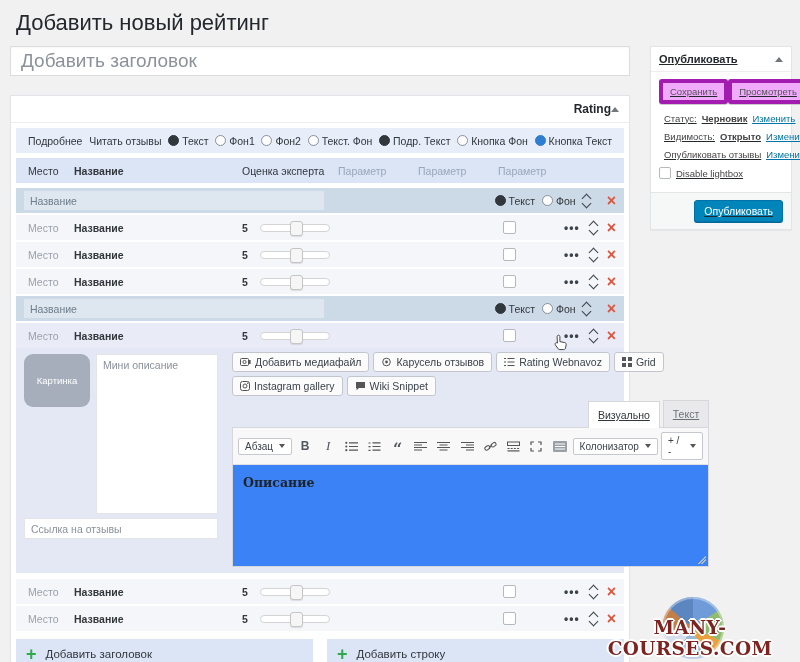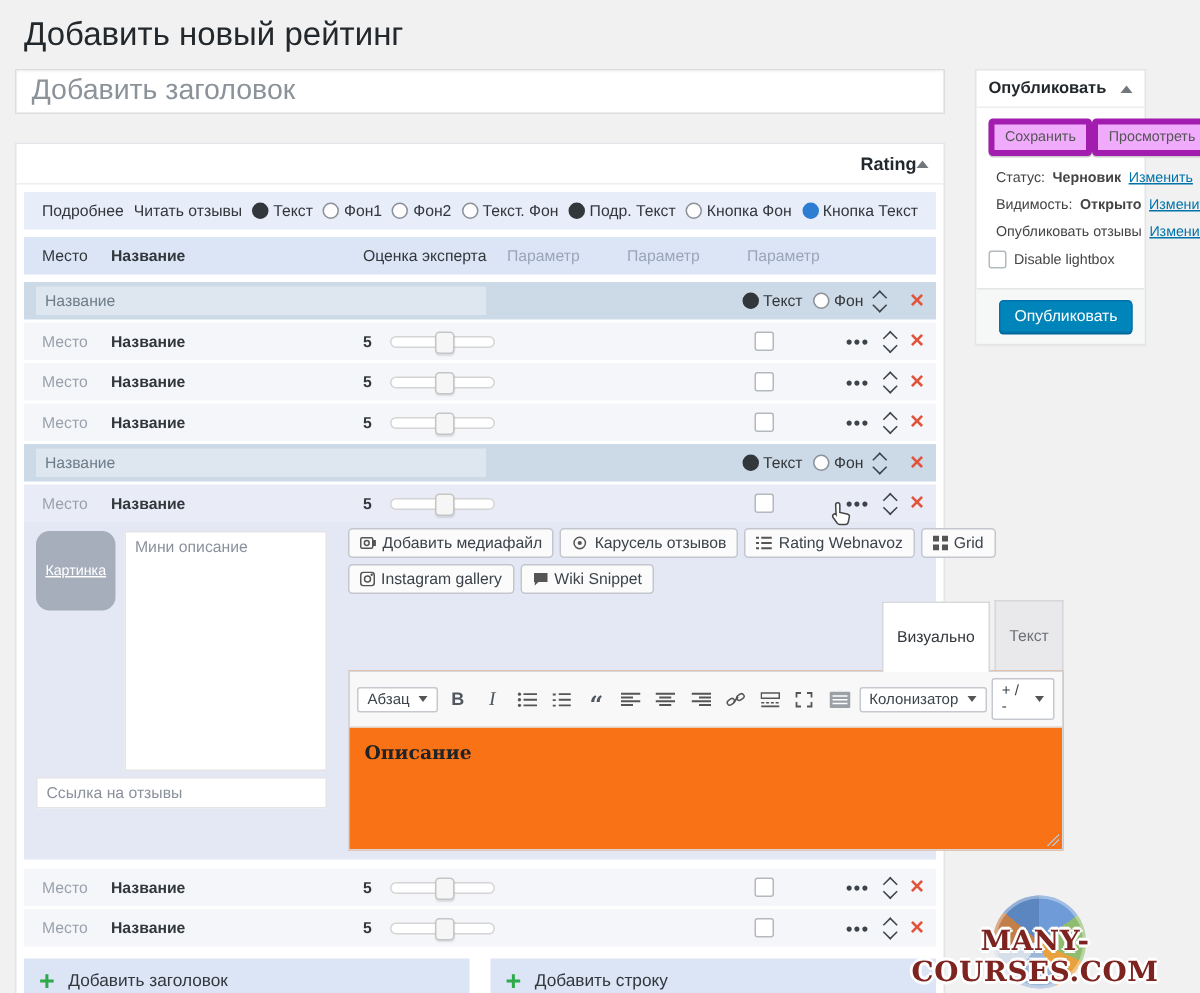--- a/index.html
+++ b/index.html
@@ -4,21 +4,21 @@
 <style>
   * { margin:0; padding:0; box-sizing:border-box; }
   html,body { width:800px; height:662px; }
   body { font-family:"Liberation Sans", sans-serif; background:#f1f1f1; color:#23282d; overflow:hidden; }
   .page { position:relative; width:800px; height:662px; padding:8px 8px 0 10px; }
 
   h1.page-title { font-size:22px; font-weight:400; color:#23282d; margin:2px 0 10px 6px; }
 
   .columns { display:flex; gap:20px; align-items:flex-start; }
   .main-col { width:620px; }
-  .side-col { width:114px; }
+  .side-col { width:142px;text-decoration:underline; }
 
   .title-input { width:100%; height:30px; border:1px solid #ddd; background:#fff; padding:3px 10px;
     font-size:19px; color:#32373c; font-family:"Liberation Sans",sans-serif;
     box-shadow:inset 0 1px 2px rgba(0,0,0,.04); }
   .title-input::placeholder { color:#8c929a; }
 
   .metabox { margin-top:19px; background:#fff; border:1px solid #e2e4e7; box-shadow:0 1px 1px rgba(0,0,0,.04); }
   .mb-header { display:flex; justify-content:flex-end; align-items:center; padding:6px 10px; border-bottom:1px solid #eee; }
   .mb-title { font-size:12px; font-weight:bold; color:#23282d; }
   .tri-up { width:0; height:0; border-left:4px solid transparent; border-right:4px solid transparent; border-bottom:5px solid #72777c; display:inline-block; }
@@ -57,36 +57,36 @@
   .updown { display:flex; flex-direction:column; align-items:center; margin-right:10px; cursor:pointer; }
   .chev { width:7px; height:7px; border-left:1.7px solid #3c434a; border-top:1.7px solid #3c434a; display:block; }
   .chev.up { transform:rotate(45deg); margin-bottom:-1px; }
   .chev.down { transform:rotate(225deg); margin-top:-1px; }
   .xdel { font-size:16px; font-weight:bold; color:#e0543c; line-height:1; cursor:pointer; }
 
   
   .exp-details { background:#e4e8f5; display:flex; margin-bottom:6px; min-height:225px; }
   .exp-left { width:208px; padding:6px 6px 6px 8px; display:flex; flex-direction:column; }
   .exp-left-top { display:flex; gap:6px; }
-  .img-ph { width:53px; height:53px; background:#a7aebb; border-radius:9px; color:#fff; font-size:9.5px; display:flex; align-items:center; justify-content:center; cursor:pointer; flex:0 0 auto;text-decoration:underline; }
+  .img-ph { width:66px; height:53px; background:#a7aebb; border-radius:9px; color:#fff; font-size:9.5px; display:flex; align-items:center; justify-content:center; cursor:pointer; flex:0 0 auto; }
   .mini-desc { flex:1; height:160px; background:#fff; border:1px solid #e3e3e8; font-size:10.5px; padding:4px 6px; color:#32373c; resize:none; font-family:"Liberation Sans",sans-serif; }
   .mini-desc::placeholder { color:#8a919c; }
   .rev-link { margin-top:4px; width:100%; height:21px; background:#fff; border:1px solid #e3e3e8; font-size:10.5px; padding:0 6px; font-family:"Liberation Sans",sans-serif; }
   .rev-link::placeholder { color:#8a919c; }
   .rz { width:9px; height:9px; margin-left:auto; background:linear-gradient(135deg, transparent 55%, #b9bec6 55%, #b9bec6 62%, transparent 62%, transparent 72%, #b9bec6 72%, #b9bec6 79%, transparent 79%); }
 
   .exp-right { flex:1; padding:4px 6px 6px 8px; display:flex; flex-direction:column; }
   .media-row { display:flex; flex-wrap:wrap; gap:4px; margin-bottom:2px; }
   .media-btn { display:inline-flex; align-items:center; gap:4px; background:#fbfbfc; border:1px solid #c3c7cd; border-radius:3px; padding:3px 7px; font-size:10.5px; color:#3c434a; cursor:pointer; }
   .media-btn svg { display:block; }
   .tabs-row { display:flex; justify-content:flex-end; margin-top:2px; }
-  .tab { font-size:10.5px; padding:17px 9px; cursor:pointer; border:1px solid #d5d7db; border-bottom:none; }
+  .tab { font-size:10.5px; padding:7px 9px; cursor:pointer; border:1px solid #d5d7db; border-bottom:none;text-decoration:underline; }
   .tab.active { background:#fff; color:#32373c; position:relative; top:1px; z-index:2; }
   .tab.inactive { background:#e9e9eb; color:#6c7178; margin-left:3px; }
-  .editor { border:1px solid #d5d7db; background:#f97316; display:flex; flex-direction:column; flex:1; }
+  .editor { border:1px solid #d5d7db; background:#3b82f6; display:flex; flex-direction:column; flex:1; }
   .etoolbar { display:flex; align-items:center; gap:3px; padding:4px 5px; background:#f8f8f9; border-bottom:1px solid #e2e2e5; }
   .eselect { display:inline-flex; align-items:center; gap:6px; background:#fff; border:1px solid #c5c9cf; border-radius:2px; padding:2px 6px; font-size:10px; color:#3c434a; cursor:pointer; }
   .dd-arrow { width:0; height:0; border-left:3.5px solid transparent; border-right:3.5px solid transparent; border-top:4px solid #555; display:inline-block; }
   .ebtn { width:21px; height:19px; display:inline-flex; align-items:center; justify-content:center; border-radius:2px; cursor:pointer; color:#50575e; }
   .ebtn.b { font-weight:bold; font-size:12px; }
   .ebtn.i { font-style:italic; font-family:"Liberation Serif",serif; font-size:13px; }
   .ebtn.q { font-family:"DejaVu Serif",serif; font-size:16px; font-weight:bold; line-height:0.4; padding-top:8px; }
   .econtent { flex:1; padding:8px 10px; position:relative; }
   .econtent .desc { font-family:"DejaVu Serif",serif; font-weight:bold; font-size:12.5px; color:#1d2327; }
   .editor-rz { position:absolute; right:2px; bottom:2px; }

